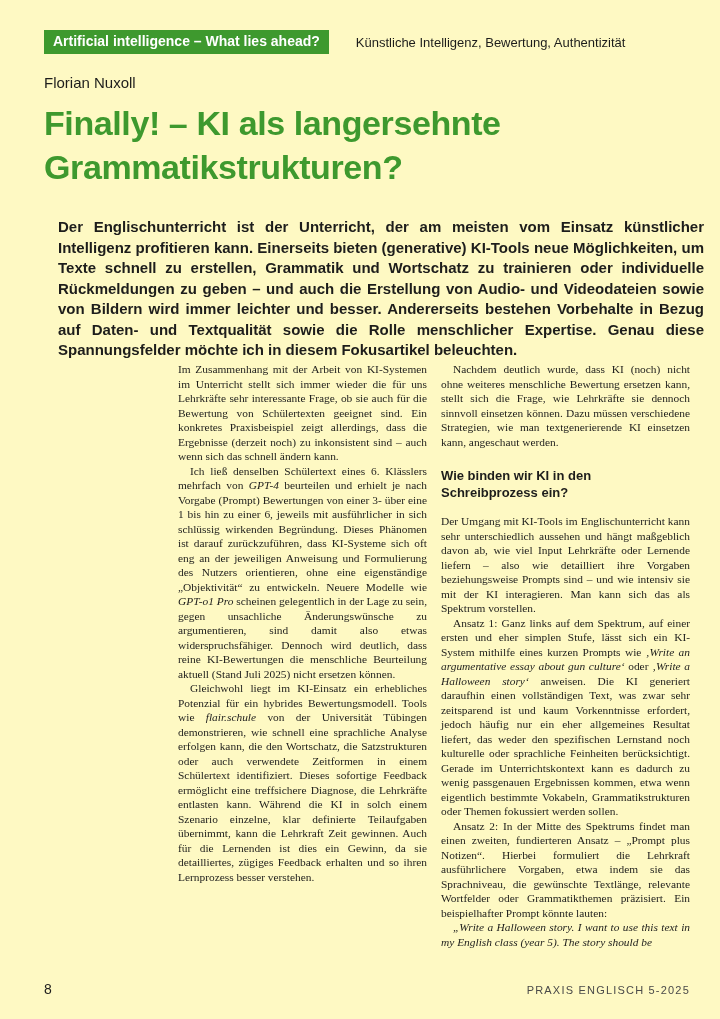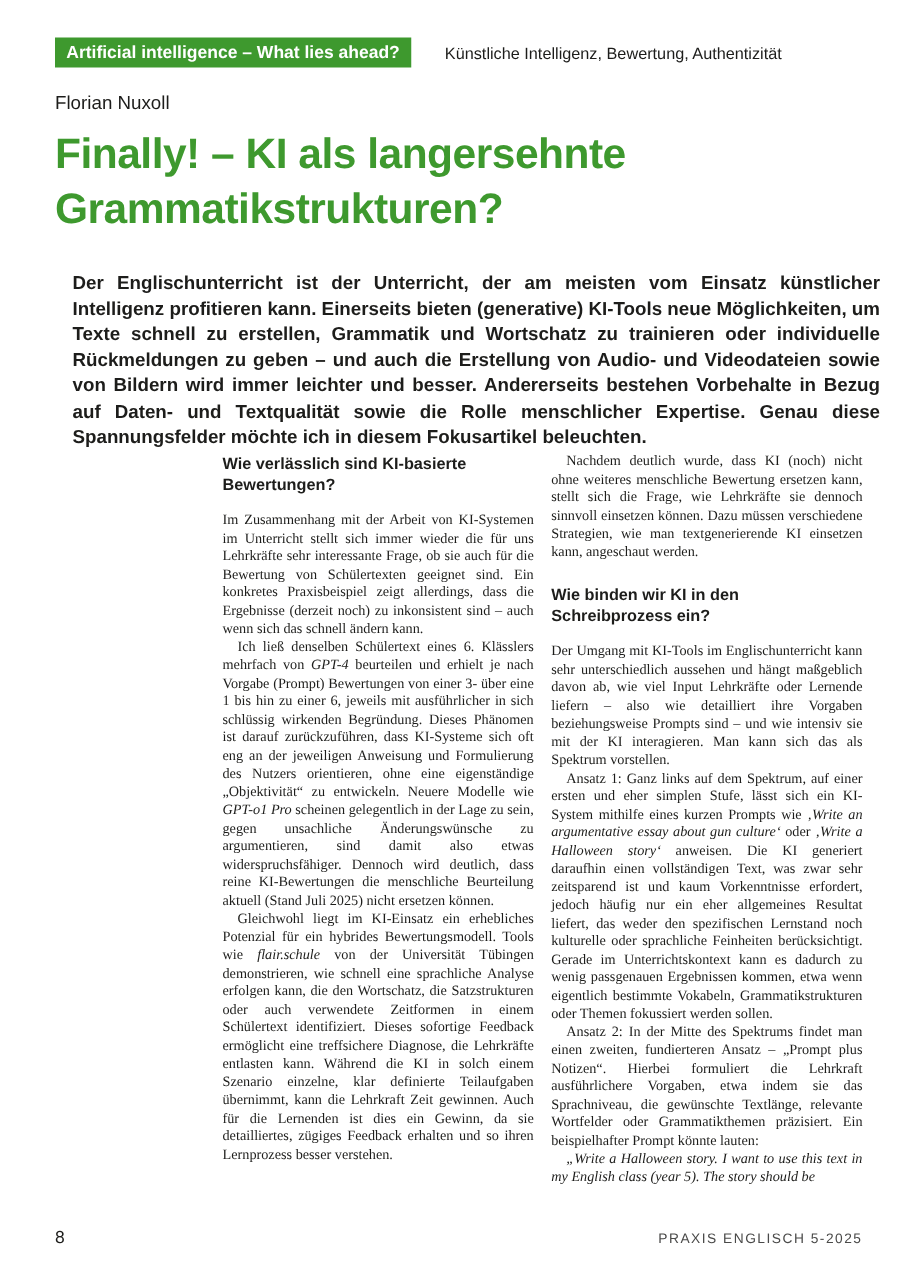--- a/index.html
+++ b/index.html
@@ -1,20 +1,20 @@
 <!DOCTYPE html>
 <html lang="de"><head>
 <meta charset="utf-8">
 <style>
   html,body { margin:0; padding:0; background:#e8e8e8; }
   .page {
     position:relative;
     width:720px; height:1019px;
     margin:0 auto;
-    background:#ffffff;
+    background:#fef9c3;
     color:#1d1d1b;
     font-family:"Liberation Sans", sans-serif;
     overflow:hidden;
   }
   .header {
     position:absolute; top:30px; left:44px; right:30px;
     display:flex; align-items:center; gap:13px;
   }
   .badge {
     background:var(--accent,#3e992e);
@@ -86,21 +86,20 @@
   </div>
 
   <div class="author">Florian Nuxoll</div>
 
   <h1 class="title">Finally! – KI als langersehnte Grammatikstrukturen?</h1>
 
   <p class="lead">Der Englischunterricht ist der Unterricht, der am meisten vom Einsatz künstlicher Intelligenz profitieren kann. Einerseits bieten (generative) KI-Tools neue Möglichkeiten, um Texte schnell zu erstellen, Grammatik und Wortschatz zu trainieren oder individuelle Rückmeldungen zu geben – und auch die Erstellung von Audio- und Videodateien sowie von Bildern wird immer leichter und besser. Andererseits bestehen Vorbehalte in Bezug auf Daten- und Textqualität sowie die Rolle menschlicher Expertise. Genau diese Spannungsfelder möchte ich in diesem Fokusartikel beleuchten.</p>
 
   <div class="columns">
     <div class="column">
-        <h3 class="col-heading">Wie verlässlich sind KI-basierte Bewertungen?</h3>
         <p class="body-para"><span>Im Zusammenhang mit der Arbeit von KI-Systemen im Unterricht stellt sich immer wieder die für uns Lehrkräfte sehr interessante Frage, ob sie auch für die Bewertung von Schülertexten geeignet sind. Ein konkretes Praxisbeispiel zeigt allerdings, dass die Ergebnisse (derzeit noch) zu inkonsistent sind – auch wenn sich das schnell ändern kann.</span></p>
         <p class="body-para indent"><span>Ich ließ denselben Schülertext eines 6. Klässlers mehrfach von </span><em>GPT-4</em><span> beurteilen und erhielt je nach Vorgabe (Prompt) Bewertungen von einer 3- über eine 1 bis hin zu einer 6, jeweils mit ausführlicher in sich schlüssig wirkenden Begründung. Dieses Phänomen ist darauf zurückzuführen, dass KI-Systeme sich oft eng an der jeweiligen Anweisung und Formulierung des Nutzers orientieren, ohne eine eigenständige „Objektivität“ zu entwickeln. Neuere Modelle wie </span><em>GPT-o1 Pro</em><span> scheinen gelegentlich in der Lage zu sein, gegen unsachliche Änderungswünsche zu argumentieren, sind damit also etwas widerspruchsfähiger. Dennoch wird deutlich, dass reine KI-Bewertungen die menschliche Beurteilung aktuell (Stand Juli 2025) nicht ersetzen können.</span></p>
         <p class="body-para indent"><span>Gleichwohl liegt im KI-Einsatz ein erhebliches Potenzial für ein hybrides Bewertungsmodell. Tools wie </span><em>flair.schule</em><span> von der Universität Tübingen demonstrieren, wie schnell eine sprachliche Analyse erfolgen kann, die den Wortschatz, die Satzstrukturen oder auch verwendete Zeitformen in einem Schülertext identifiziert. Dieses sofortige Feedback ermöglicht eine treffsichere Diagnose, die Lehrkräfte entlasten kann. Während die KI in solch einem Szenario einzelne, klar definierte Teilaufgaben übernimmt, kann die Lehrkraft Zeit gewinnen. Auch für die Lernenden ist dies ein Gewinn, da sie detailliertes, zügiges Feedback erhalten und so ihren Lernprozess besser verstehen.</span></p>
       </div>
     <div class="column">
         <p class="body-para indent"><span>Nachdem deutlich wurde, dass KI (noch) nicht ohne weiteres menschliche Bewertung ersetzen kann, stellt sich die Frage, wie Lehrkräfte sie dennoch sinnvoll einsetzen können. Dazu müssen verschiedene Strategien, wie man textgenerierende KI einsetzen kann, angeschaut werden.</span></p>
         <h3 class="col-heading">Wie binden wir KI in den Schreibprozess ein?</h3>
         <p class="body-para"><span>Der Umgang mit KI-Tools im Englischunterricht kann sehr unterschiedlich aussehen und hängt maßgeblich davon ab, wie viel Input Lehrkräfte oder Lernende liefern – also wie detailliert ihre Vorgaben beziehungsweise Prompts sind – und wie intensiv sie mit der KI interagieren. Man kann sich das als Spektrum vorstellen.</span></p>
         <p class="body-para indent"><strong>Ansatz 1:</strong><span> Ganz links auf dem Spektrum, auf einer ersten und eher simplen Stufe, lässt sich ein KI-System mithilfe eines kurzen Prompts wie </span><em>‚Write an argumentative essay about gun culture‘</em><span> oder </span><em>‚Write a Halloween story‘</em><span> anweisen. Die KI generiert daraufhin einen vollständigen Text, was zwar sehr zeitsparend ist und kaum Vorkenntnisse erfordert, jedoch häufig nur ein eher allgemeines Resultat liefert, das weder den spezifischen Lernstand noch kulturelle oder sprachliche Feinheiten berücksichtigt. Gerade im Unterrichtskontext kann es dadurch zu wenig passgenauen Ergebnissen kommen, etwa wenn eigentlich bestimmte Vokabeln, Grammatikstrukturen oder Themen fokussiert werden sollen.</span></p>
         <p class="body-para indent"><strong>Ansatz 2:</strong><span> In der Mitte des Spektrums findet man einen zweiten, fundierteren Ansatz – „Prompt plus Notizen“. Hierbei formuliert die Lehrkraft ausführlichere Vorgaben, etwa indem sie das Sprachniveau, die gewünschte Textlänge, relevante Wortfelder oder Grammatikthemen präzisiert. Ein beispielhafter Prompt könnte lauten:</span></p>

